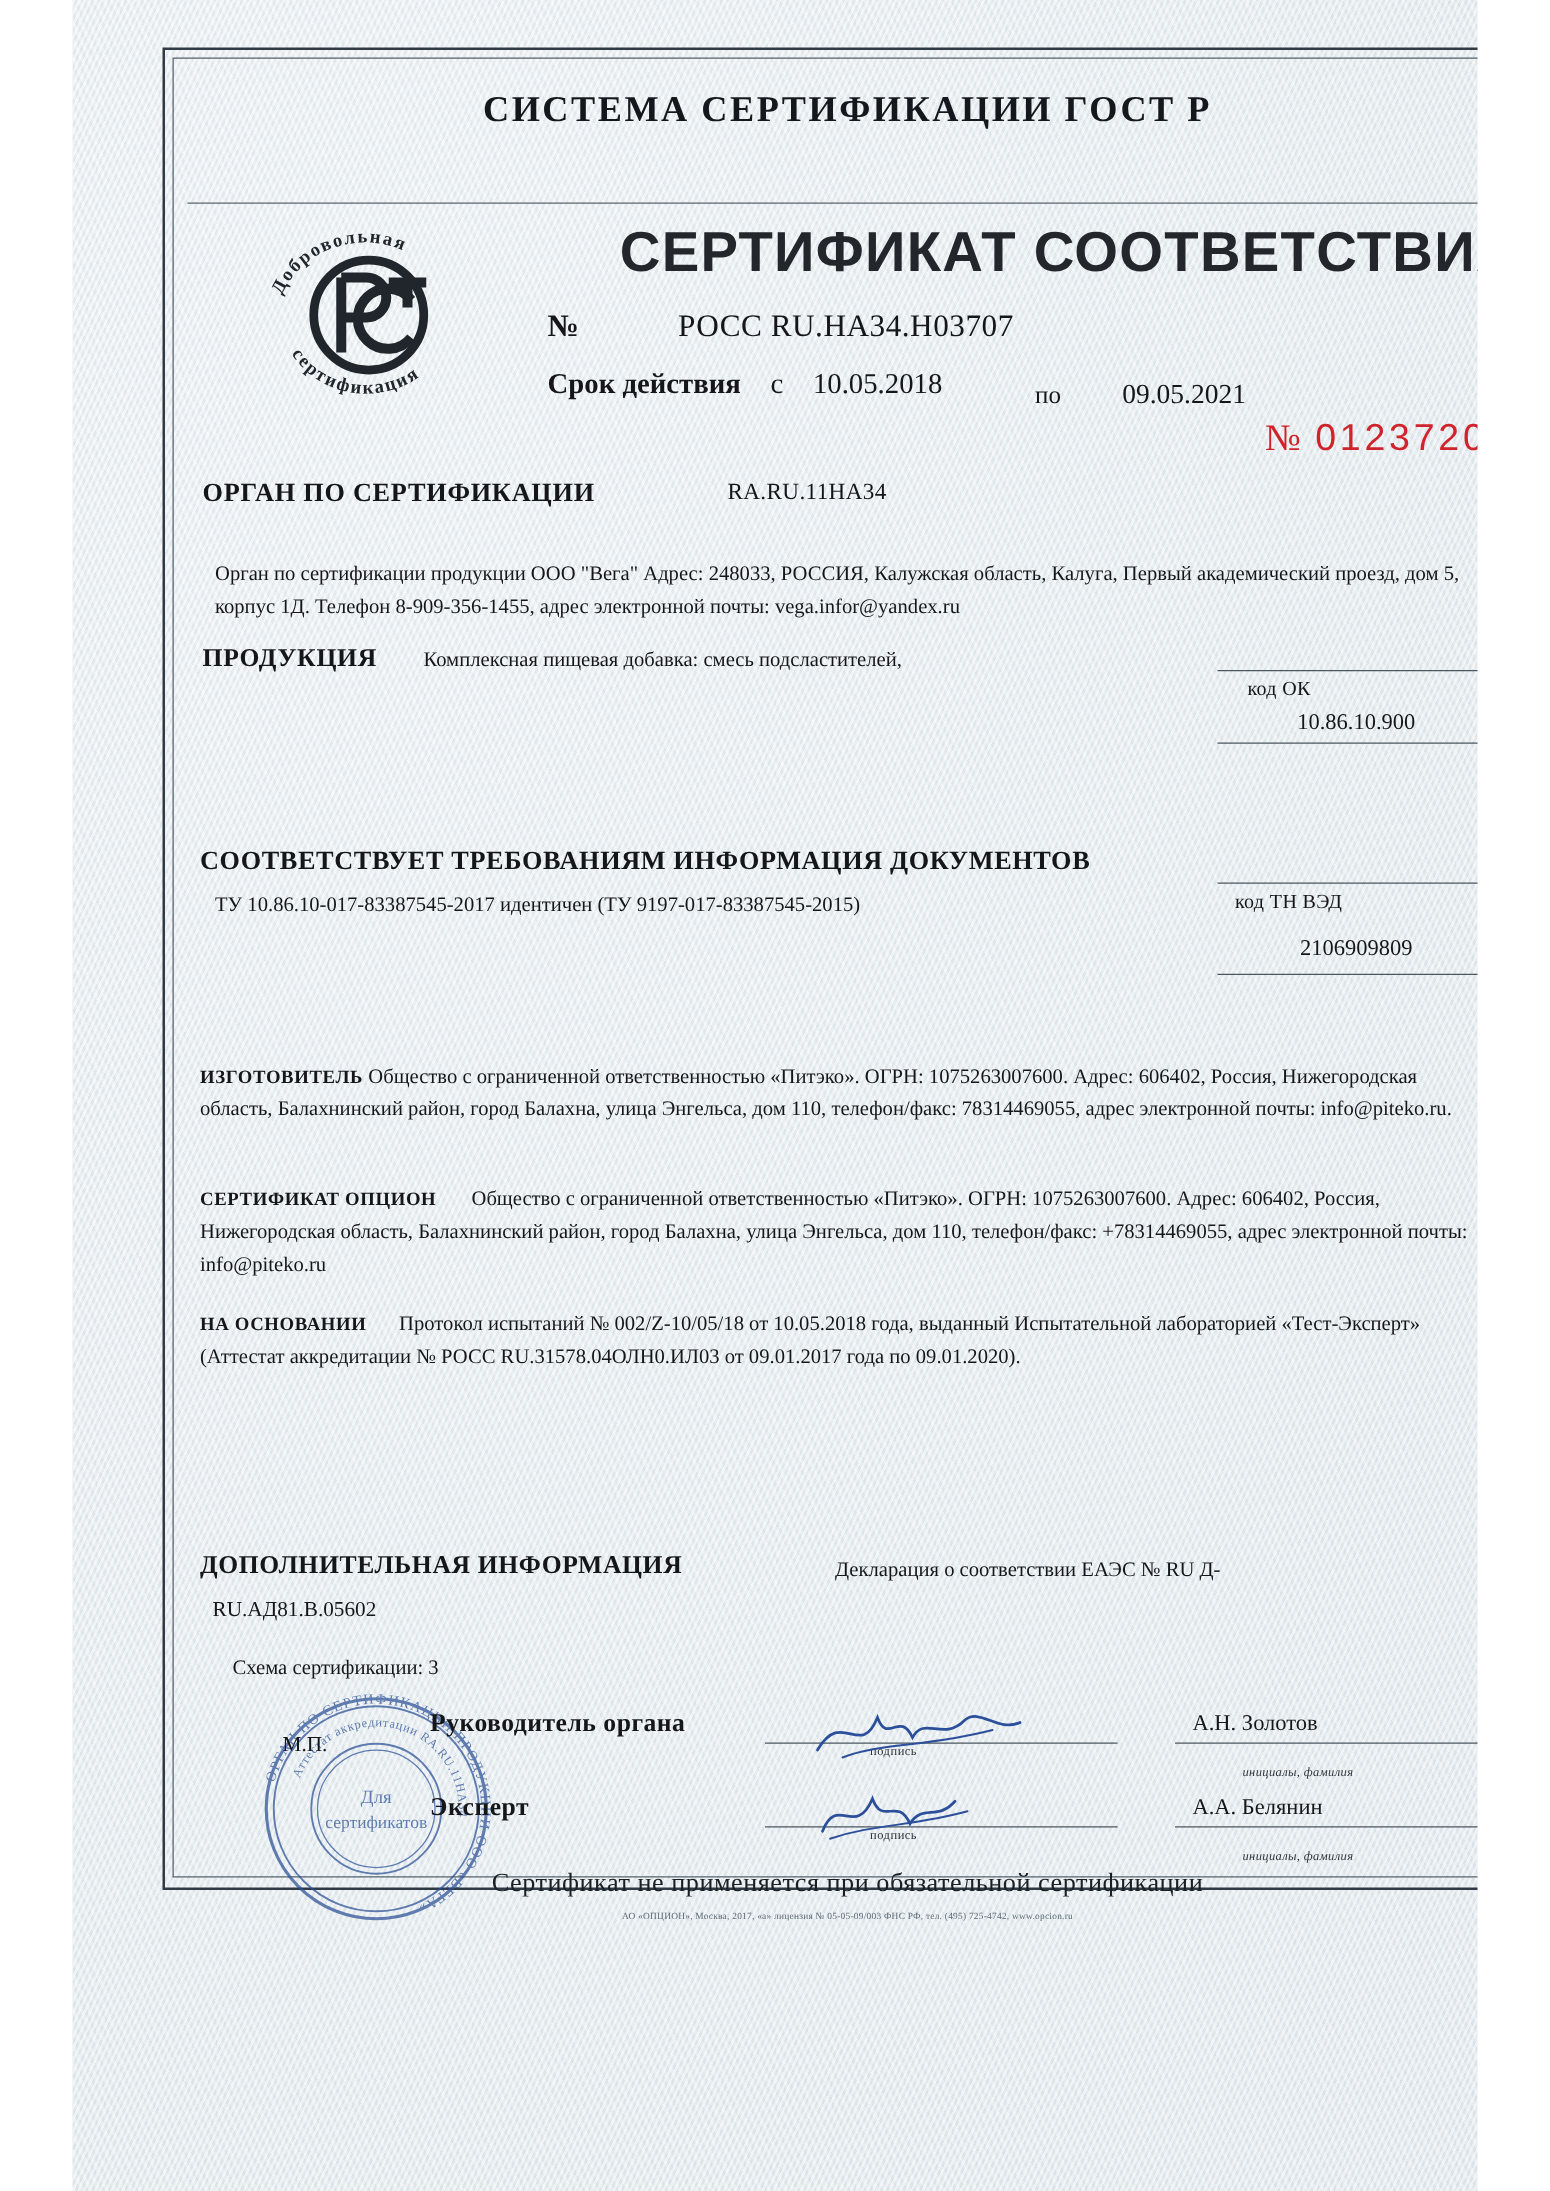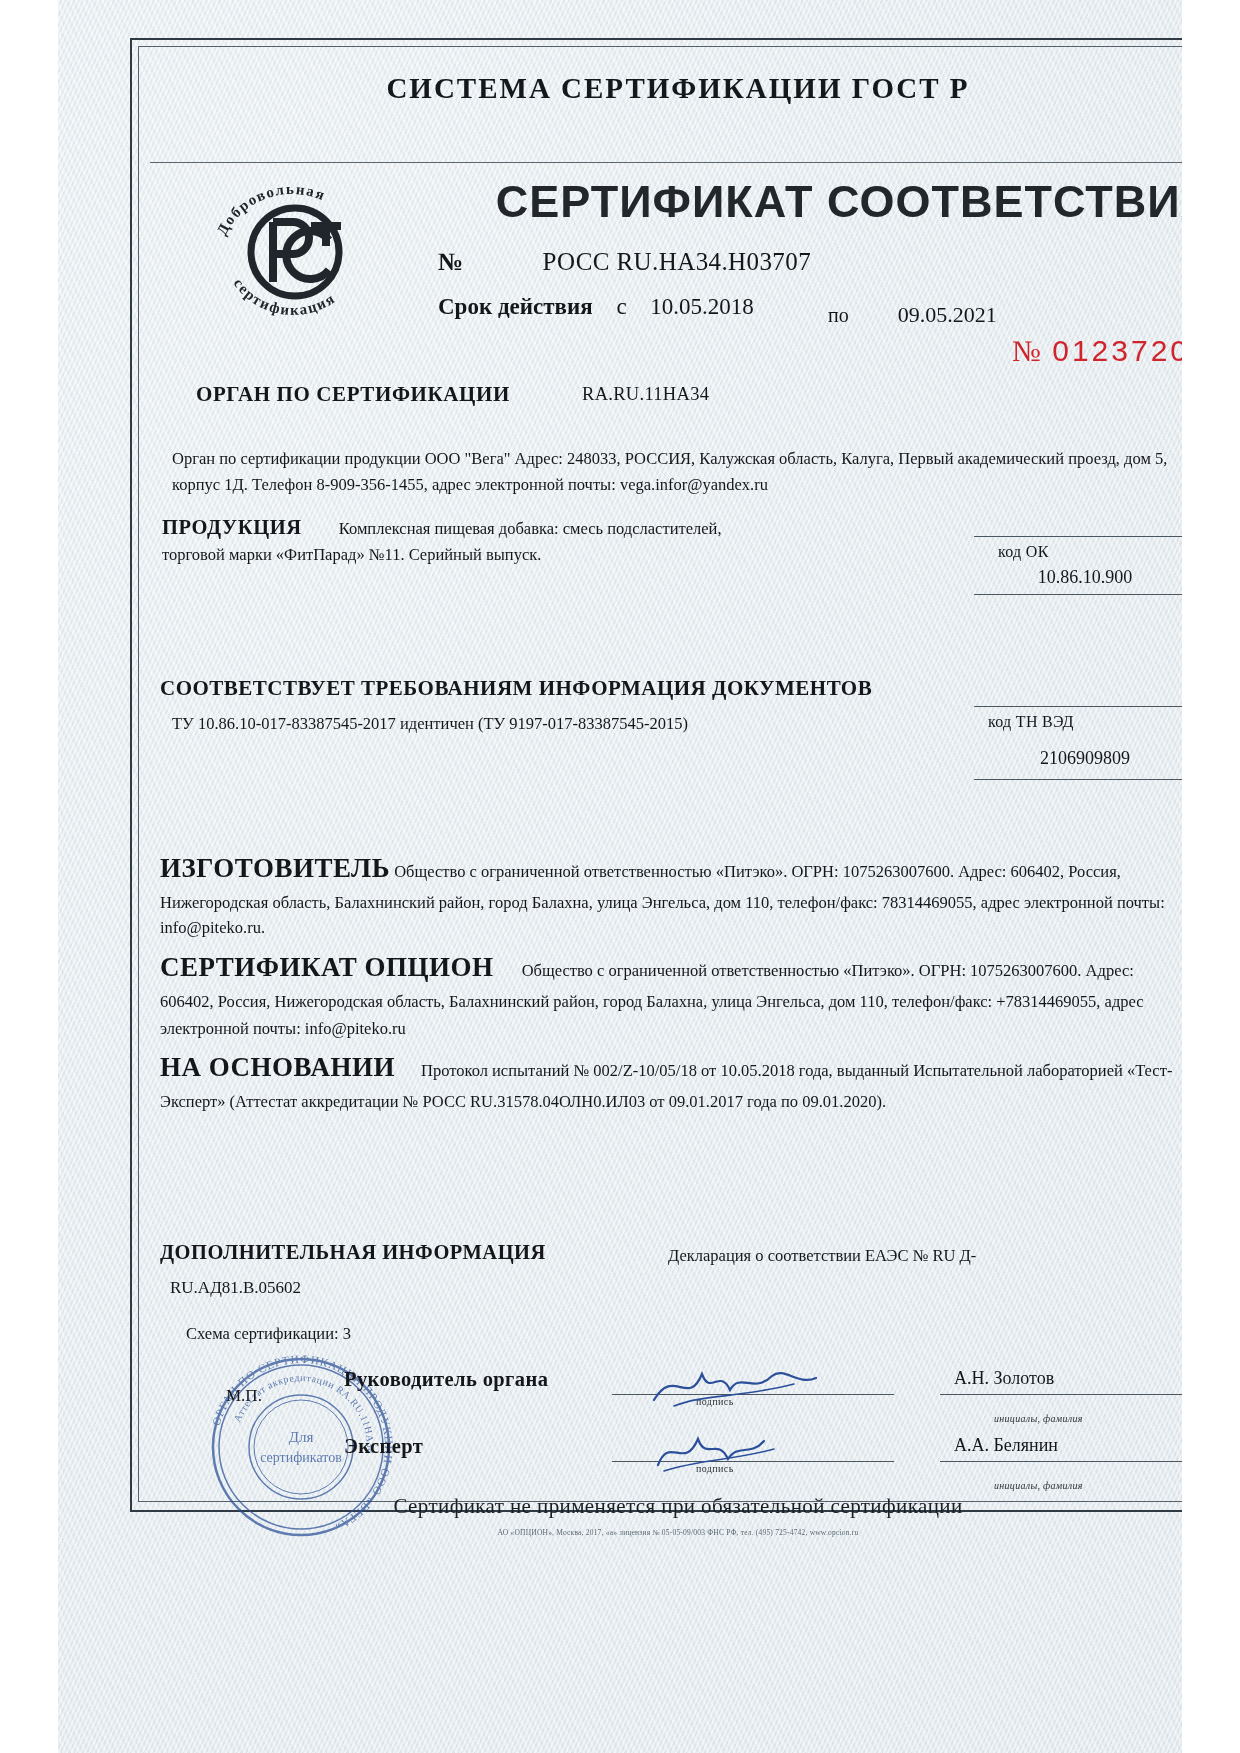--- a/index.html
+++ b/index.html
@@ -132,21 +132,20 @@
     color: #d0242c;
     letter-spacing: 2px;
   }
   .blank-no .hash { color: #d0242c; }
   .blank-no .digits { font-family: "Liberation Sans", sans-serif; letter-spacing: 3px; }
 
   
   .sec-label {
     font-weight: 700;
     letter-spacing: .6px;
-    margin-left: 34px;
   }
   .organ {
     position: absolute;
     left: 24px;
     top: 336px;
     font-size: 21px;
   }
   .organ .val {
     position: absolute;
     left: 420px;
@@ -231,21 +230,21 @@
 
   .maker {
     position: absolute;
     left: 22px;
     top: 802px;
     width: 1030px;
     font-size: 16.5px;
     line-height: 1.55;
   }
   .maker .lab, .issued .lab, .basis .lab {
-    font-size: 27px;
+    font-size: 15px;
     font-weight: 700;
     letter-spacing: .5px;
   }
   .issued {
     position: absolute;
     left: 22px;
     top: 900px;
     width: 1030px;
     font-size: 16.5px;
     line-height: 1.6;
@@ -450,21 +449,20 @@
     <div class="organ">
       <span class="sec-label">ОРГАН ПО СЕРТИФИКАЦИИ</span>
       <span class="val">RA.RU.11НА34</span>
     </div>
     <div class="organ-desc">Орган по сертификации продукции ООО "Вега" Адрес: 248033, РОССИЯ, Калужская область, Калуга, Первый академический проезд, дом 5, корпус 1Д. Телефон 8-909-356-1455, адрес электронной почты: vega.infor@yandex.ru</div>
 
     <div class="product">
       <div class="ptext">
         <span class="plabel">ПРОДУКЦИЯ</span>
         <span class="pval">Комплексная пищевая добавка: смесь подсластителей,</span>
-        <span class="pval2">торговой марки «ФитПарад» №11. Серийный выпуск.</span>
       </div>
     </div>
 
     <div class="box-ok">
       <div class="cap">код ОК</div>
       <div class="num">10.86.10.900</div>
     </div>
 
     <div class="conform">СООТВЕТСТВУЕТ ТРЕБОВАНИЯМ ИНФОРМАЦИЯ ДОКУМЕНТОВ</div>
     <div class="conform-val">ТУ 10.86.10-017-83387545-2017 идентичен (ТУ 9197-017-83387545-2015)</div>

